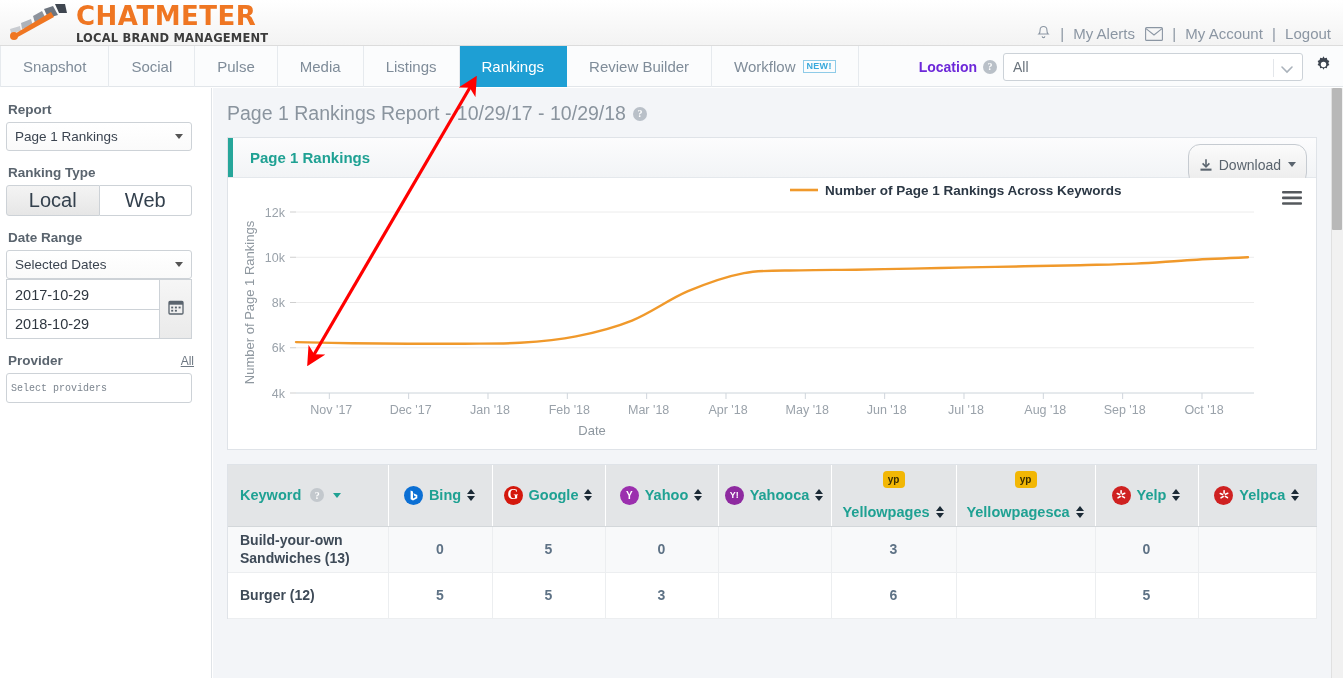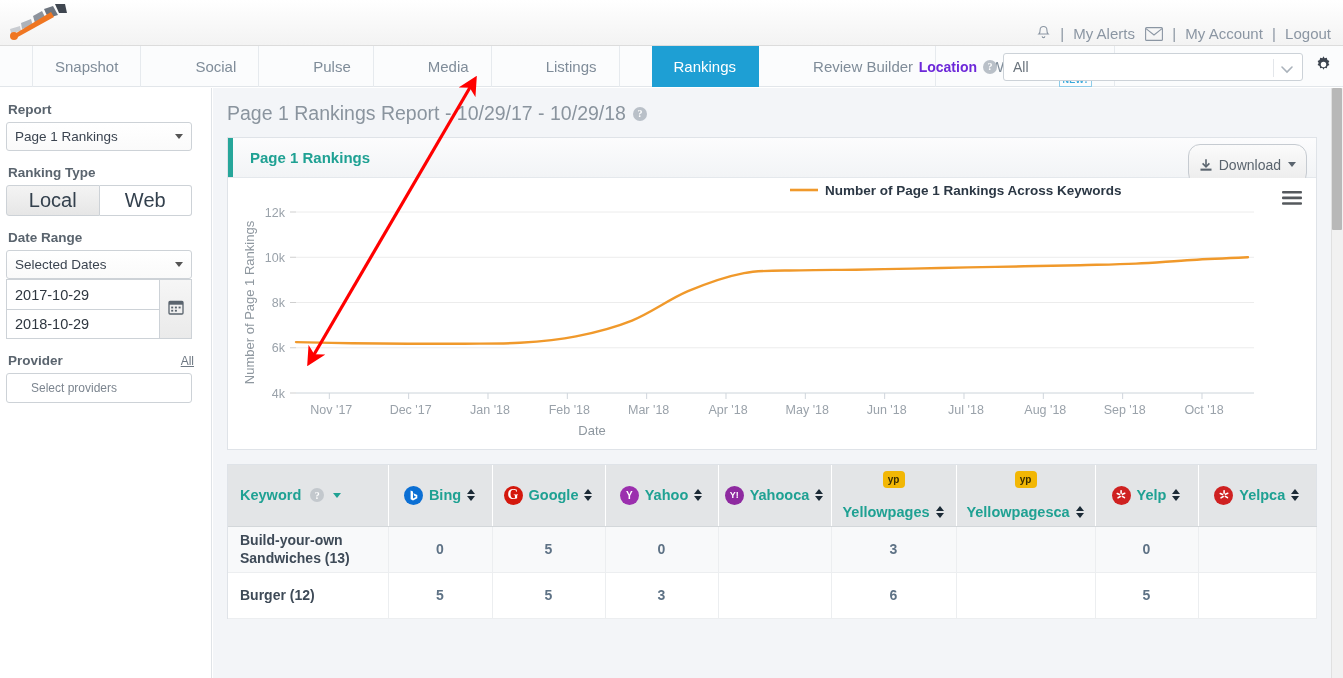--- a/index.html
+++ b/index.html
@@ -39,21 +39,21 @@
   
   .navbar {
     position:absolute; left:0; top:46px; width:1343px; height: 41px;
     background:#fbfcfd; border-bottom: 1px solid #e2e6ea;
   }
   .navtabs { position:absolute; left:0; top:0; height:41px; display:flex; }
   .navtab {
     height: 41px; line-height: 41px; padding: 0 22px;
     font-size: 15px; color: #7f8c99; cursor: pointer;
     border-right: 1px solid #e6eaee; white-space: nowrap;
-    display: flex; align-items: flex-end; margin-left: 32px;
+    display: flex; align-items: center;
   }
   .navtab:first-child { border-left: 1px solid #e6eaee; }
   .navtab.active { background: #1e9fd4; color: #ffffff; border-right-color:#1e9fd4; }
   .badge-new {
     display:inline-block; margin-left: 7px; font-size: 9px; font-weight: bold;
     color: #39a9dc; border: 1px solid #8ecbe8; padding: 1px 3px; line-height: 1;
     letter-spacing: .3px;
   }
   .locwrap { position:absolute; right: 10px; top: 0; height:41px; display:flex; align-items:center; }
   .loclabel { font-size: 14px; font-weight: bold; color: #6d28d9; margin-right: 3px; }
@@ -106,21 +106,21 @@
     font-size: 14.5px; color: #2f3740;
   }
   .dateinput.top { border-bottom: none; }
   .calbtn {
     width: 32px; border:1px solid #cdd2d7; border-left:none;
     background: linear-gradient(#f6f6f6,#eaeaea);
     display:flex;align-items:center;justify-content:center;
   }
   .provinput {
     width: 186px; height: 30px; border:1px solid #cdd2d7; border-radius:3px; background:#fff;
-    display:flex;align-items:center;padding-left:24px; font-size:12px; color:#7c858f;
+    display:flex;align-items:center;padding-left:4px; font-size:10px; color:#7c858f;font-family:Liberation Mono, monospace;
   }
 
   
   .main {
     position:absolute; left:213px; top:88px; width: 1118px; height: 590px;
     background:#f3f5f8; padding: 14px 14px 0 14px; overflow:hidden;
   }
   .pagetitle {
     font-size: 19.5px; color:#8a949e; font-weight: normal; margin-bottom: 12px;
     display:flex; align-items:center;
@@ -194,20 +194,24 @@
           <g>
             <path d="M2 27 L12 24 L13 29 L3 31 Z" fill="#c9ccd1"></path>
             <path d="M13 21 L23 17 L25 24 L14 27 Z" fill="#aeb3ba"></path>
             <path d="M25 14 L34 9 L38 17 L27 21 Z" fill="#8d939c"></path>
             <path d="M36 7 L45 4 L50 13 L40 16 Z" fill="#6e757f"></path>
             <path d="M47 2 L57 2 L59 11 L51 11 Z" fill="#3f4650"></path>
             <path d="M5 33 L43 10 L46 15 L8 36 Z" fill="#ef7622"></path>
             <circle cx="6" cy="34" r="4" fill="#ef7622"></circle>
           </g>
         </svg>
+      </div>
+      <div class="logo-text">
+        <div class="logo-title">CHATMETER</div>
+        <div class="logo-sub">LOCAL BRAND MANAGEMENT</div>
       </div>
     </div>
 
     <div class="acctlinks">
       <span style="display:inline-block;vertical-align:-2px;">
         <svg width="15" height="16" viewBox="0 0 15 16">
             <path d="M7.5 1.5c-2 0-3.4 1.5-3.4 3.4 0 3.1-1.2 4.1-1.2 4.1h9.2s-1.2-1-1.2-4.1c0-1.9-1.4-3.4-3.4-3.4z" fill="none" stroke="#8b96a3" stroke-width="1.1"></path>
             <path d="M6.2 11.2c0 .8.6 1.4 1.3 1.4s1.3-.6 1.3-1.4" fill="none" stroke="#8b96a3" stroke-width="1.1"></path>
           </svg>
       </span>

